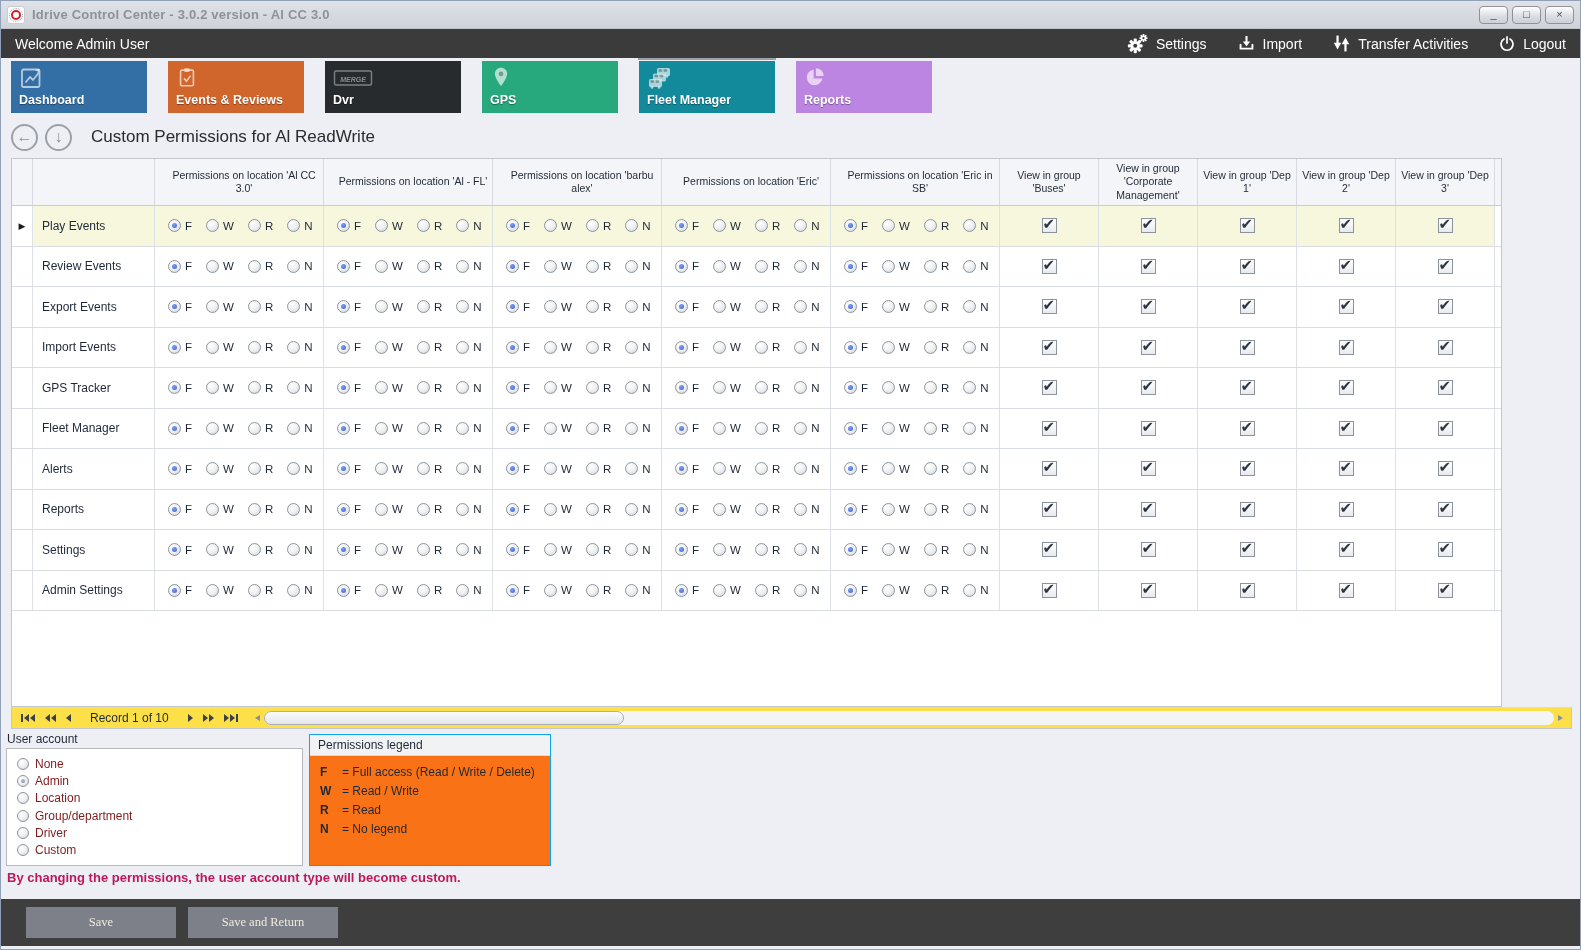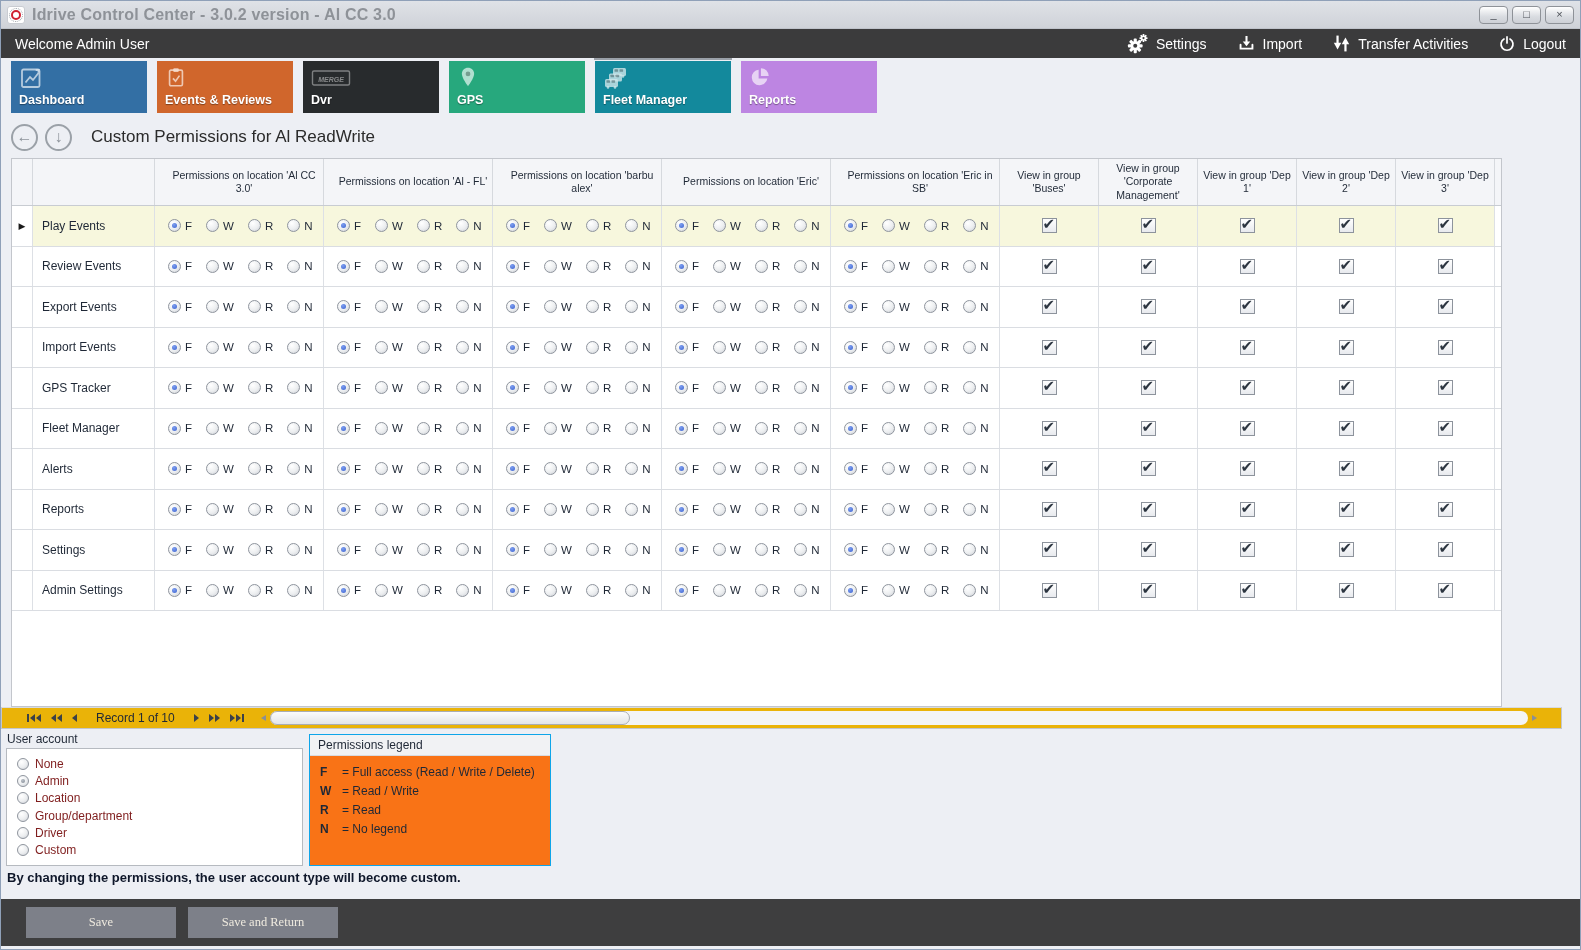--- a/index.html
+++ b/index.html
@@ -7,37 +7,37 @@
   .app { position:relative; width:1581px; height:950px; background:#edeff4; border:1px solid #8fa0b8; overflow:hidden; }
 
   
   .titlebar { position:absolute; left:0; top:0; width:100%; height:28px;
     background:linear-gradient(#dfe2e7,#cfd2d8); border-bottom:1px solid #bfc3ca;
     display:flex; align-items:center; padding:0 6px; }
   .app-icon { width:18px; height:18px; background:#fff; border:1px solid #c9ccd2; border-radius:3px;
     position:relative; margin-right:7px; }
   .app-icon::before { content:""; position:absolute; inset:3px; border:2.5px solid #cf2030; border-radius:50%; }
   .app-icon::after { content:""; position:absolute; inset:1px; border:1px dotted #9aa0a8; border-radius:50%; }
-  .titlebar-text { font-size:16px; font-weight:bold; color:#8e9298; letter-spacing:.2px; }
+  .titlebar-text { font-size:13px; font-weight:bold; color:#8e9298; letter-spacing:.2px; }
   .win-controls { margin-left:auto; display:flex; gap:4px; }
   .win-btn { width:29px; height:18px; border:1px solid #8e9298; border-radius:4px;
     background:linear-gradient(#ffffff,#d9dce1 60%,#cdd0d6); color:#4a4e55; font-size:11px;
     display:flex; align-items:center; justify-content:center; line-height:1; cursor:default; }
 
   
   .welcomebar { position:absolute; left:0; top:28px; width:100%; height:29px; background:#3b3b3c;
     display:flex; align-items:center; padding:0 14px; }
   .welcome-text { color:#fff; font-size:14px; }
   .wb-actions { margin-left:auto; display:flex; align-items:center; gap:30px; }
   .wb-action { display:flex; align-items:center; gap:7px; cursor:pointer; }
   .wb-icon { display:flex; align-items:center; }
   .wb-label { color:#fff; font-size:14px; }
 
   
-  .tabsrow { position:absolute; left:10px; top:57px; display:flex; gap:10px; }
+  .tabsrow { position:absolute; left:10px; top:57px; display:flex; gap:21px; }
   .tab { position:relative; width:136px; height:52px; margin-top:3px; color:#fff; cursor:pointer; }
   .tab.selected::before { content:""; position:absolute; left:-1px; right:-1px; top:-3px; height:2px; background:#9aa0a8; }
   .tab-icon { position:absolute; left:8px; top:5px; opacity:.8; }
   .tab-label { position:absolute; left:8px; bottom:6px; font-size:12.5px; font-weight:bold;
     text-shadow:0 1px 1px rgba(0,0,0,.4); white-space:nowrap; }
 
   
   .titlerow { position:absolute; left:10px; top:115px; height:42px; display:flex; align-items:center; gap:7px; }
   .circle-btn { width:27px; height:27px; border:2px solid #9ba1a8; border-radius:50%; color:#8d939b;
     display:flex; align-items:center; justify-content:center; font-size:16px; line-height:1;
@@ -65,22 +65,22 @@
   .opt-label { font-size:11.5px; color:#1f2836; }
   .rb { width:13px; height:13px; border-radius:50%; border:1px solid #8f959e; position:relative;
     background:radial-gradient(circle at 35% 30%, #ffffff, #eceef0 55%, #c9ccd2); flex:0 0 auto; }
   .rb.sel::after { content:""; position:absolute; inset:3px; border-radius:50%;
     background:radial-gradient(circle at 38% 32%, #7d9ef0, #3d63cf); }
   .cb { width:15px; height:15px; border:1px solid #8d939c; background:linear-gradient(#ffffff,#e8eaee);
     position:relative; cursor:pointer; }
   .cb.checked::after { content:"✔"; position:absolute; top:-4px; left:0px; font-size:15px; color:#2c3540; }
 
   
-  .navrow { position:absolute; left:0; top:706px; width:1561px; height:22px; background:#eab308;
-    border:1px solid #c3c6cc; border-top:1px solid #d8dbe0; display:flex; align-items:center; padding:0 20px; }
+  .navrow { position:absolute; left:10px; top:706px; width:1561px; height:22px; background:#fde047;
+    border:1px solid #c3c6cc; border-top:1px solid #d8dbe0; display:flex; align-items:center; padding:0 4px; }
   .nav-btn { display:flex; align-items:center; gap:1px; padding:0 5px; height:100%; cursor:pointer; }
   .tri-l { width:0; height:0; border-top:4px solid transparent; border-bottom:4px solid transparent; border-right:5px solid #3c4148; }
   .tri-r { width:0; height:0; border-top:4px solid transparent; border-bottom:4px solid transparent; border-left:5px solid #3c4148; }
   .vbar { width:2px; height:8px; background:#3c4148; }
   .rec-label { font-size:12px; color:#1f2836; padding:0 14px; }
   .hscroll { flex:1; display:flex; align-items:center; height:100%; margin-left:8px; }
   .sc-arrow { padding:0 4px; cursor:pointer; display:flex; }
   .sc-arrow .tri-l, .sc-arrow .tri-r { border-right-color:#8a8f96; border-left-color:#8a8f96;
     border-top-width:3.5px; border-bottom-width:3.5px; }
   .sc-track { flex:1; height:14px; background:#f3f4f5; border-radius:7px; position:relative; }
@@ -97,21 +97,21 @@
   .ua-opt .rb.sel::after { background:radial-gradient(circle at 38% 32%, #b9bfc7, #848b95); }
   .ua-opt-label { font-size:12px; color:#7f1d1d; }
 
   .legend-panel { position:absolute; left:308px; top:5px; width:242px; height:132px; background:#f97316; border:1px solid #0ea5e9; }
   .legend-title { height:21px; background:#f1f2f4; border-bottom:1px solid #d8dbe0; font-size:12px;
     color:#1f2836; display:flex; align-items:center; padding:0 8px; }
   .legend-body { padding:9px 10px; display:flex; flex-direction:column; gap:5px; }
   .legend-item { display:flex; font-size:12px; color:#1f2836; }
   .legend-key { font-weight:bold; width:22px; }
 
-  .warning { position:absolute; left:6px; top:141px; font-size:13px; font-weight:bold; color:#0f172a; }
+  .warning { position:absolute; left:6px; top:141px; font-size:13px; font-weight:bold; color:#be185d; }
 
   
   .darkbar { position:absolute; left:0; top:898px; width:100%; height:47px; background:#3e3e3f;
     display:flex; align-items:center; gap:12px; padding-left:25px; }
   .footer-btn { width:150px; height:31px; background:#7d8089; border:none; color:#efeadf; font-size:12.5px;
     font-family:Liberation Serif, serif; cursor:pointer; display:flex; align-items:center; justify-content:center; }
 </style>
 </head>
 <body>
 

